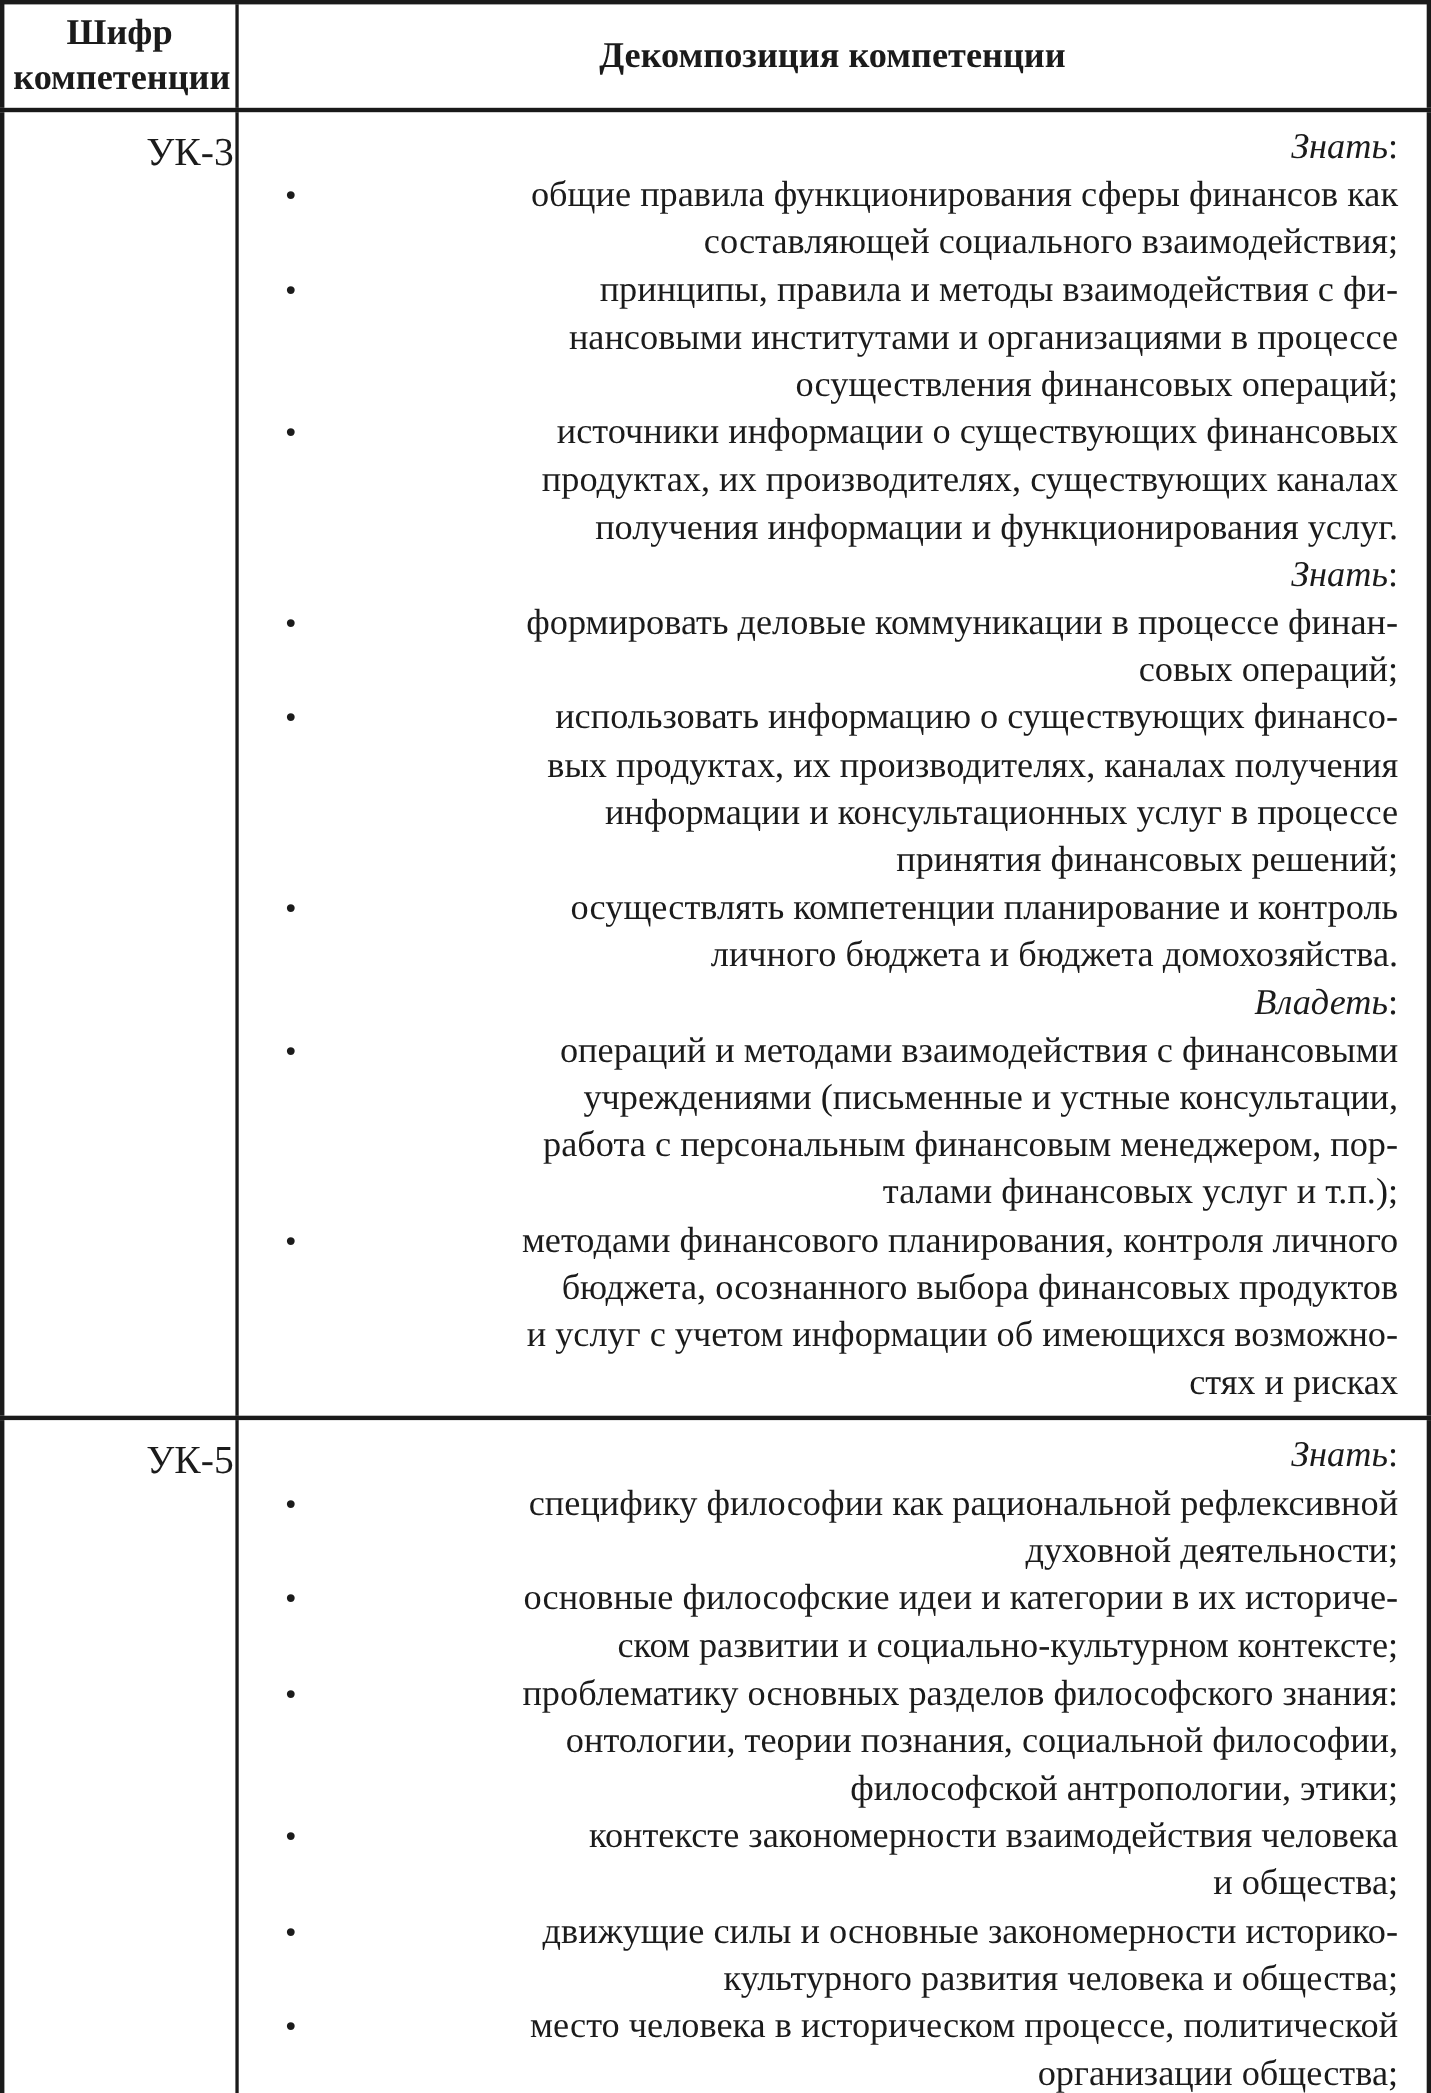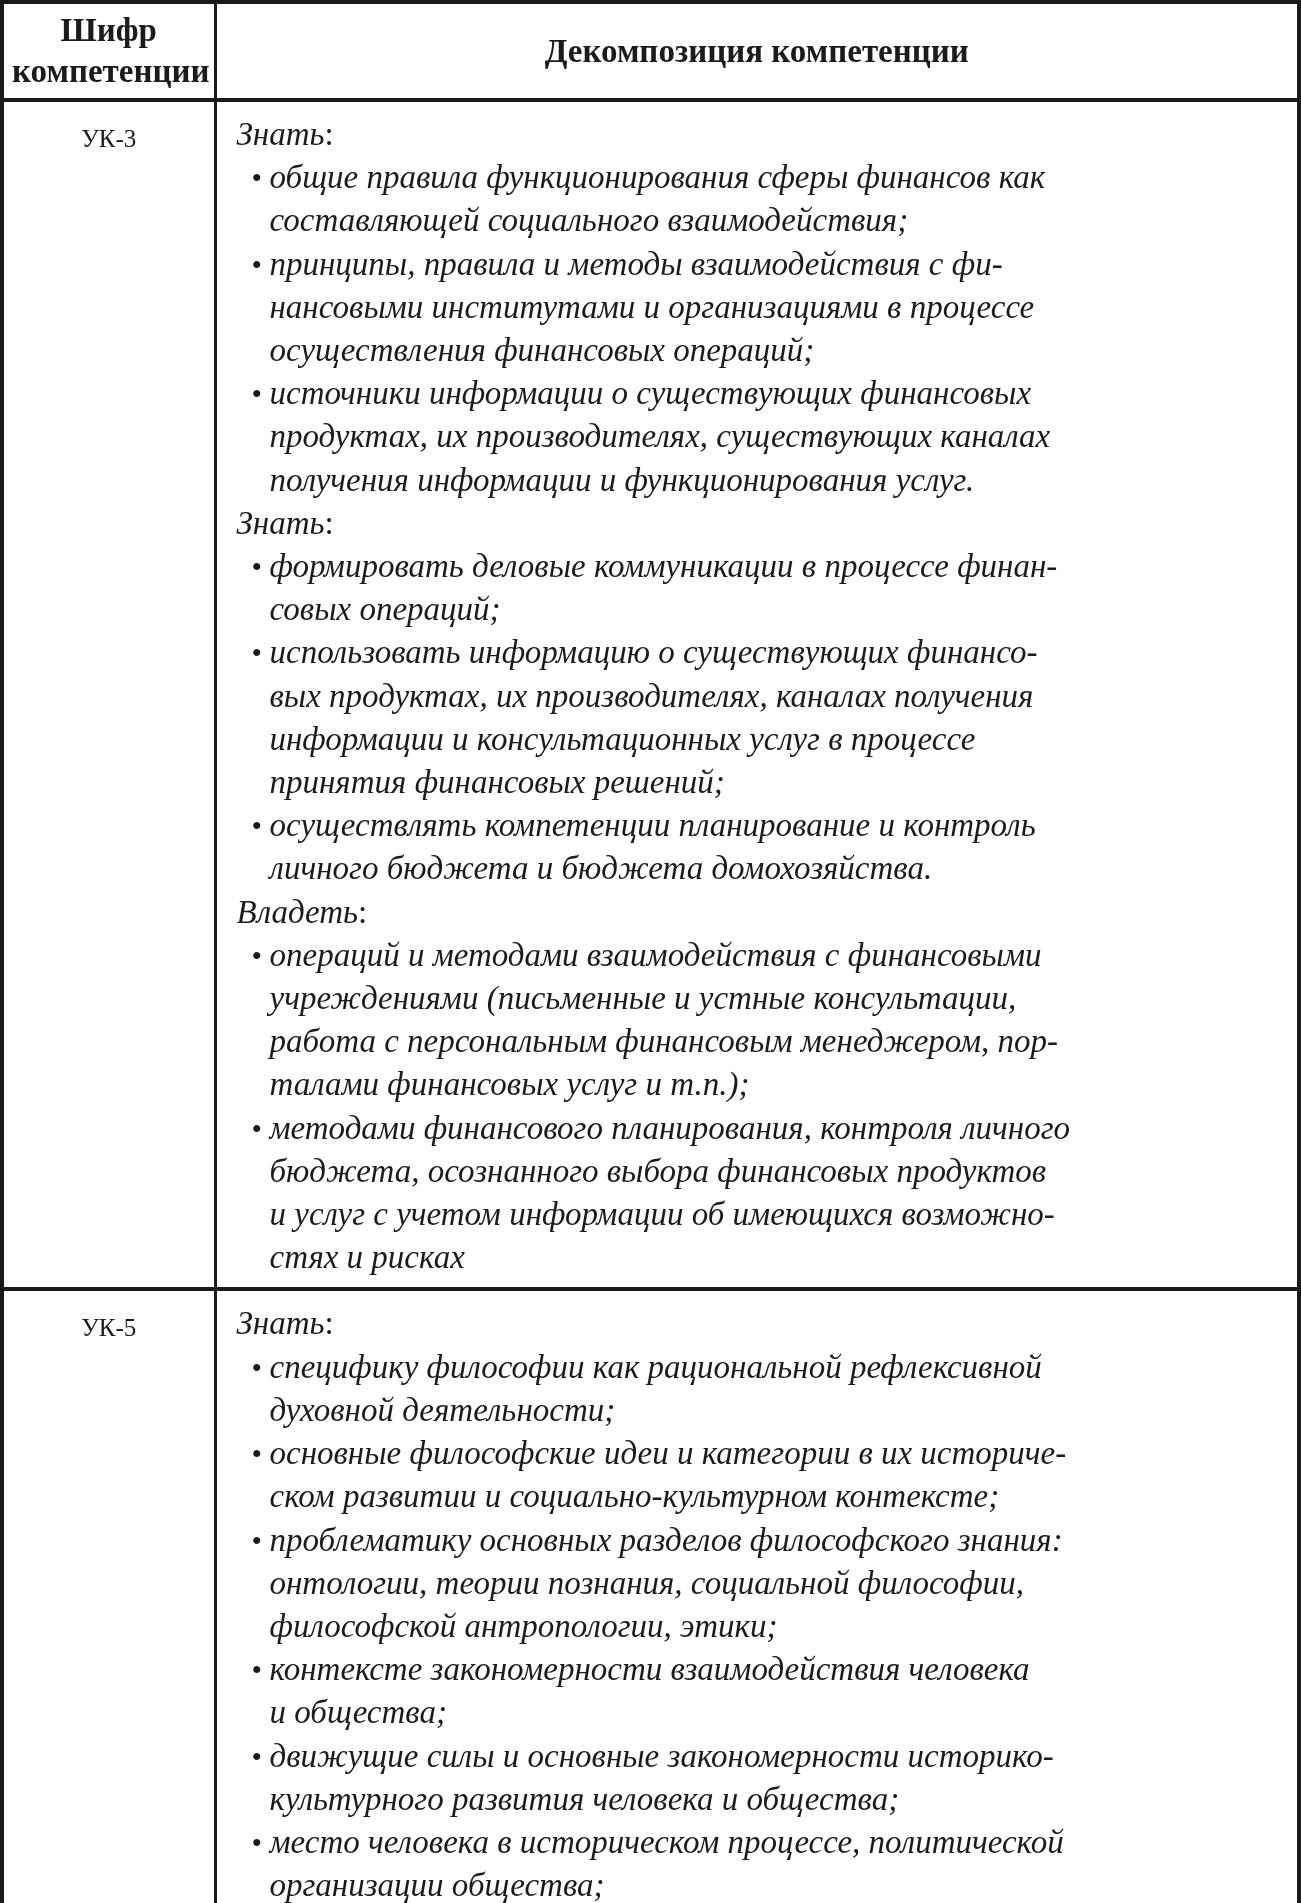--- a/index.html
+++ b/index.html
@@ -24,43 +24,43 @@
   th{
     font-weight:bold;
     font-size:33px;
     line-height:41px;
     text-align:center;
     vertical-align:middle;
     padding:6px 8px;
     height:97px;
   }
   td.code-cell{
-    text-align:center;
-    font-size:25px;
+    text-align:right;
+    font-size:36px;
     line-height:43px;
     padding-top:15px;
   }
   td.decomp-cell{
     font-size:33px;
     line-height:43.2px;
     padding:11px 26px 8px 20px;
+    text-align:right;
   }
   .sec-label{white-space:nowrap;}
   .sec-label .lbl{font-style:italic;}
   .bullet{display:flex;align-items:flex-start;}
   .dot{
     flex:0 0 33px;
     box-sizing:border-box;
     padding-left:15px;
     font-size:30px;
   }
   .btext{
     flex:1 1 auto;
     white-space:pre-line;
-    font-style:italic;
   }
 </style>
 </head>
 <body>
 
 <table class="comp-table">
   <colgroup>
     <col style="width:213px">
     <col>
   </colgroup>

